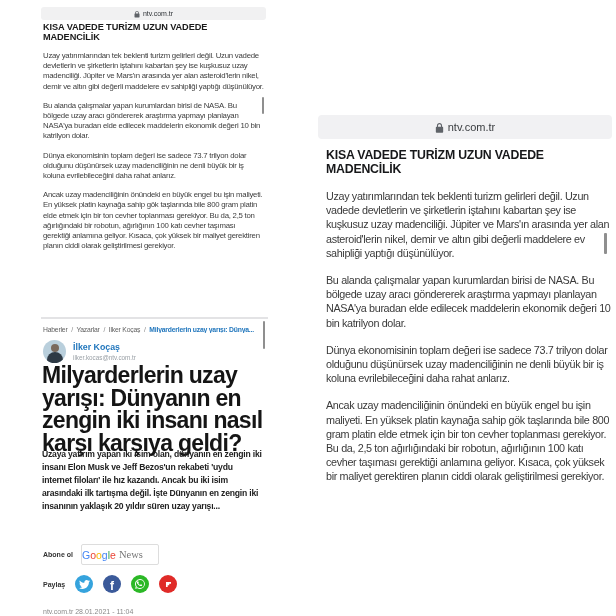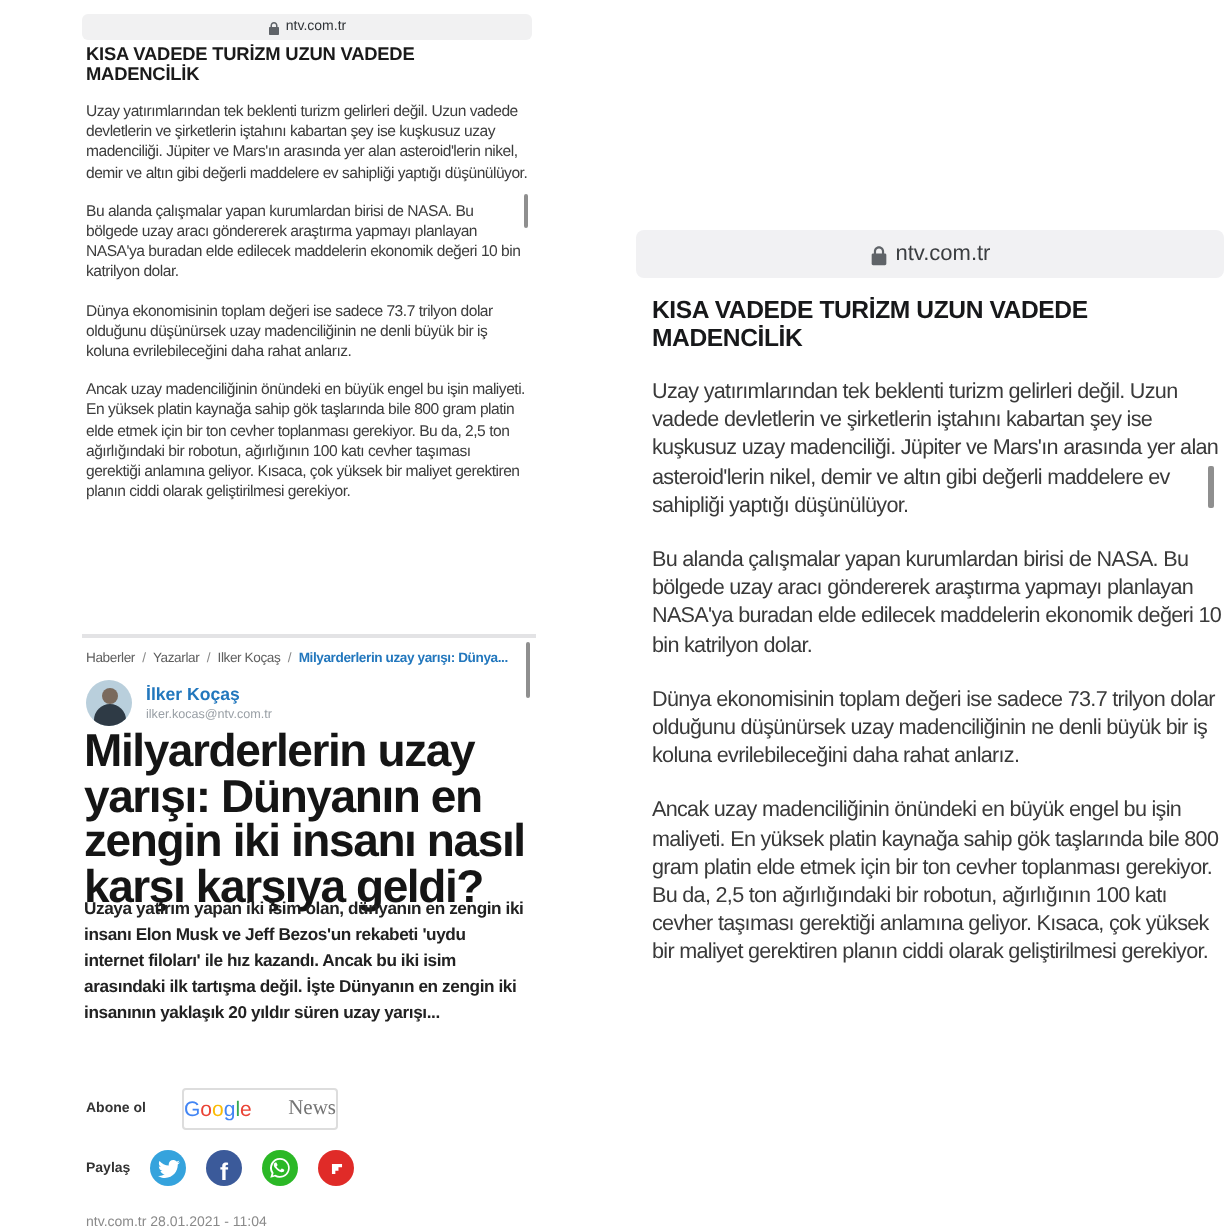--- a/index.html
+++ b/index.html
@@ -31,22 +31,22 @@
   .author-name{font-size:8.8px;font-weight:bold;color:#2277bd;}
   .author-email{font-size:6.3px;color:#9aa0a6;margin-top:2px;}
 
   .lp-headline{position:absolute;left:1px;top:364px;width:223px;font-size:23px;line-height:22.5px;
                font-weight:bold;color:#151515;letter-spacing:-0.7px;}
   .lp-lead{position:absolute;left:1px;top:448px;width:222px;font-size:8.6px;line-height:12.9px;
            font-weight:bold;color:#222;letter-spacing:-0.2px;}
 
   .lp-subscribe{position:absolute;left:2px;top:544px;display:flex;align-items:center;}
   .subscribe-label{font-size:7px;font-weight:bold;color:#333;width:31px;}
-  .gnews-btn{margin-left:17px;width:76px;height:19px;border:1px solid #ddd;border-radius:2px;background:#fff;
-             display:flex;align-items:center;justify-content:space-between;font-size:10.5px;cursor:pointer;}
+  .gnews-btn{margin-left:7px;width:76px;height:19px;border:1px solid #ddd;border-radius:2px;background:#fff;
+             display:flex;align-items:center;justify-content:flex-start;font-size:10.5px;cursor:pointer;}
   .gl{font-weight:normal;}
   .gl-0{color:#4285F4;} .gl-1{color:#EA4335;} .gl-2{color:#FBBC05;}
   .gl-3{color:#4285F4;} .gl-4{color:#34A853;} .gl-5{color:#EA4335;}
   .gnews-news{color:#757575;margin-left:3px;font-family:Liberation Serif, serif;}
 
   .lp-share{position:absolute;left:2px;top:575px;display:flex;align-items:center;}
   .share-label{font-size:7px;font-weight:bold;color:#333;width:31px;}
   .share-icons{display:flex;gap:10px;margin-left:1px;}
   .share-circle{width:18px;height:18px;border-radius:50%;display:flex;align-items:center;justify-content:center;cursor:pointer;}
   .c-twitter{background:#35a3dd;} .c-facebook{background:#3b5a9a;}

